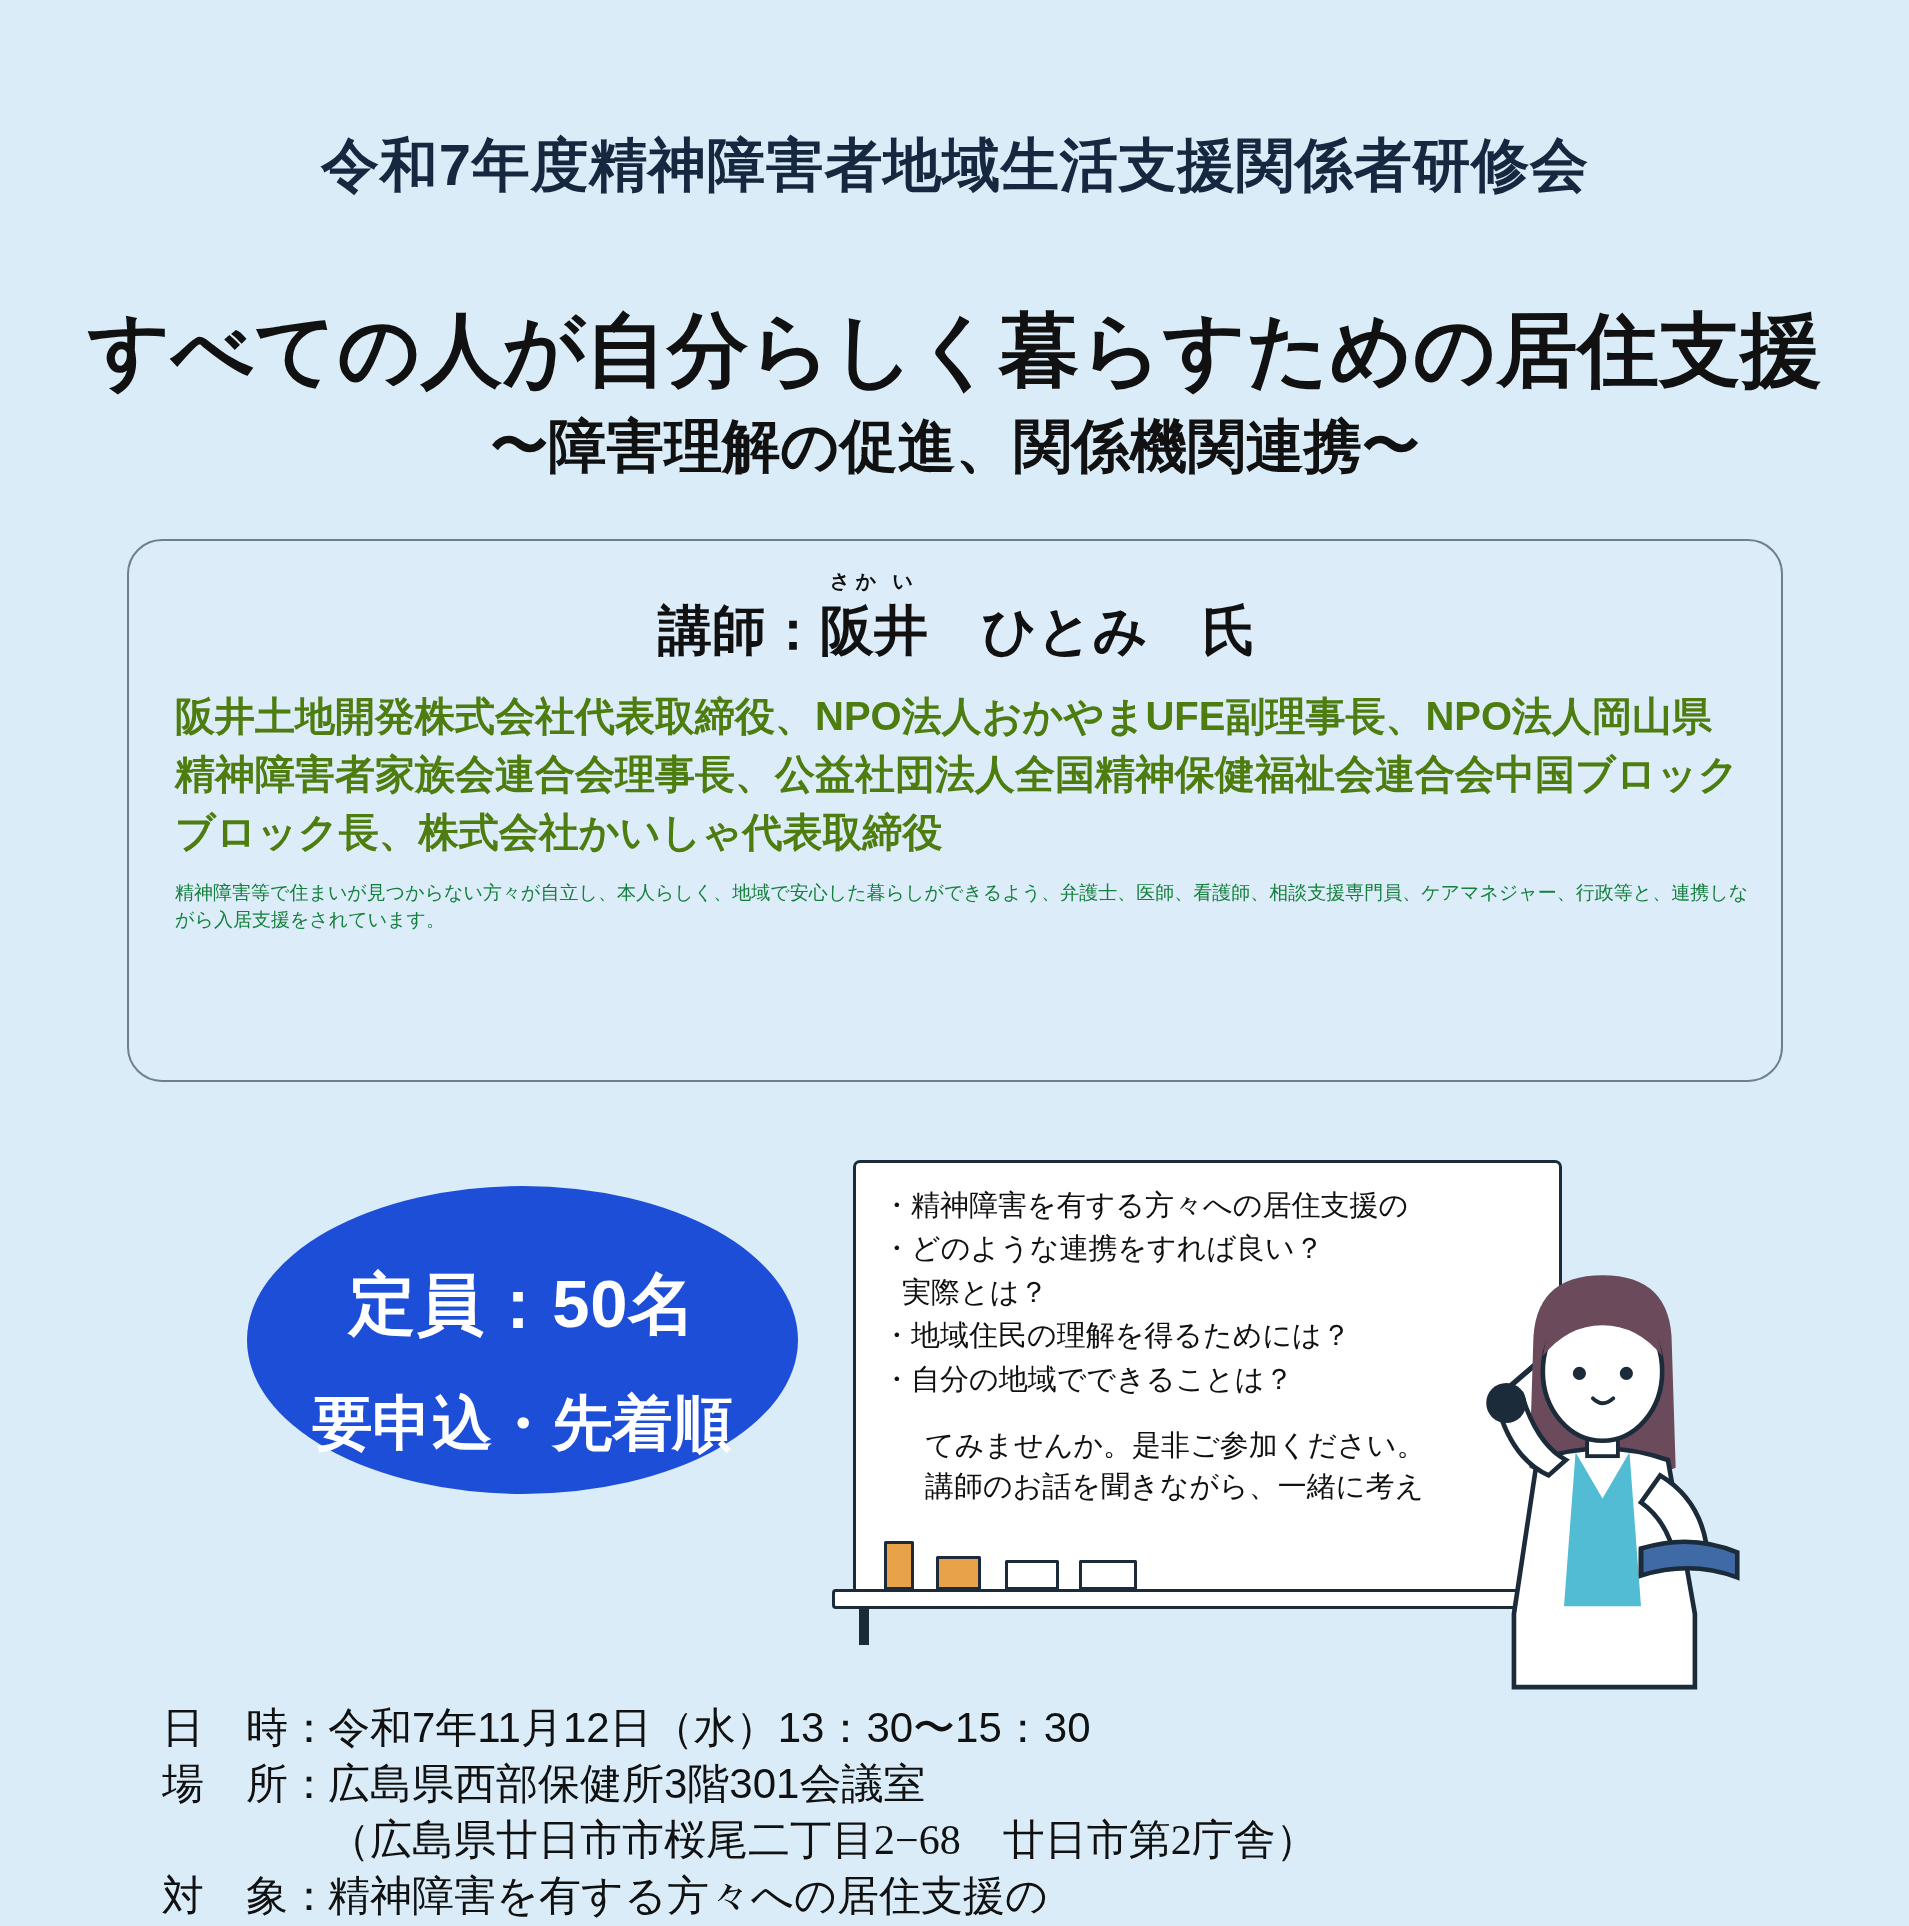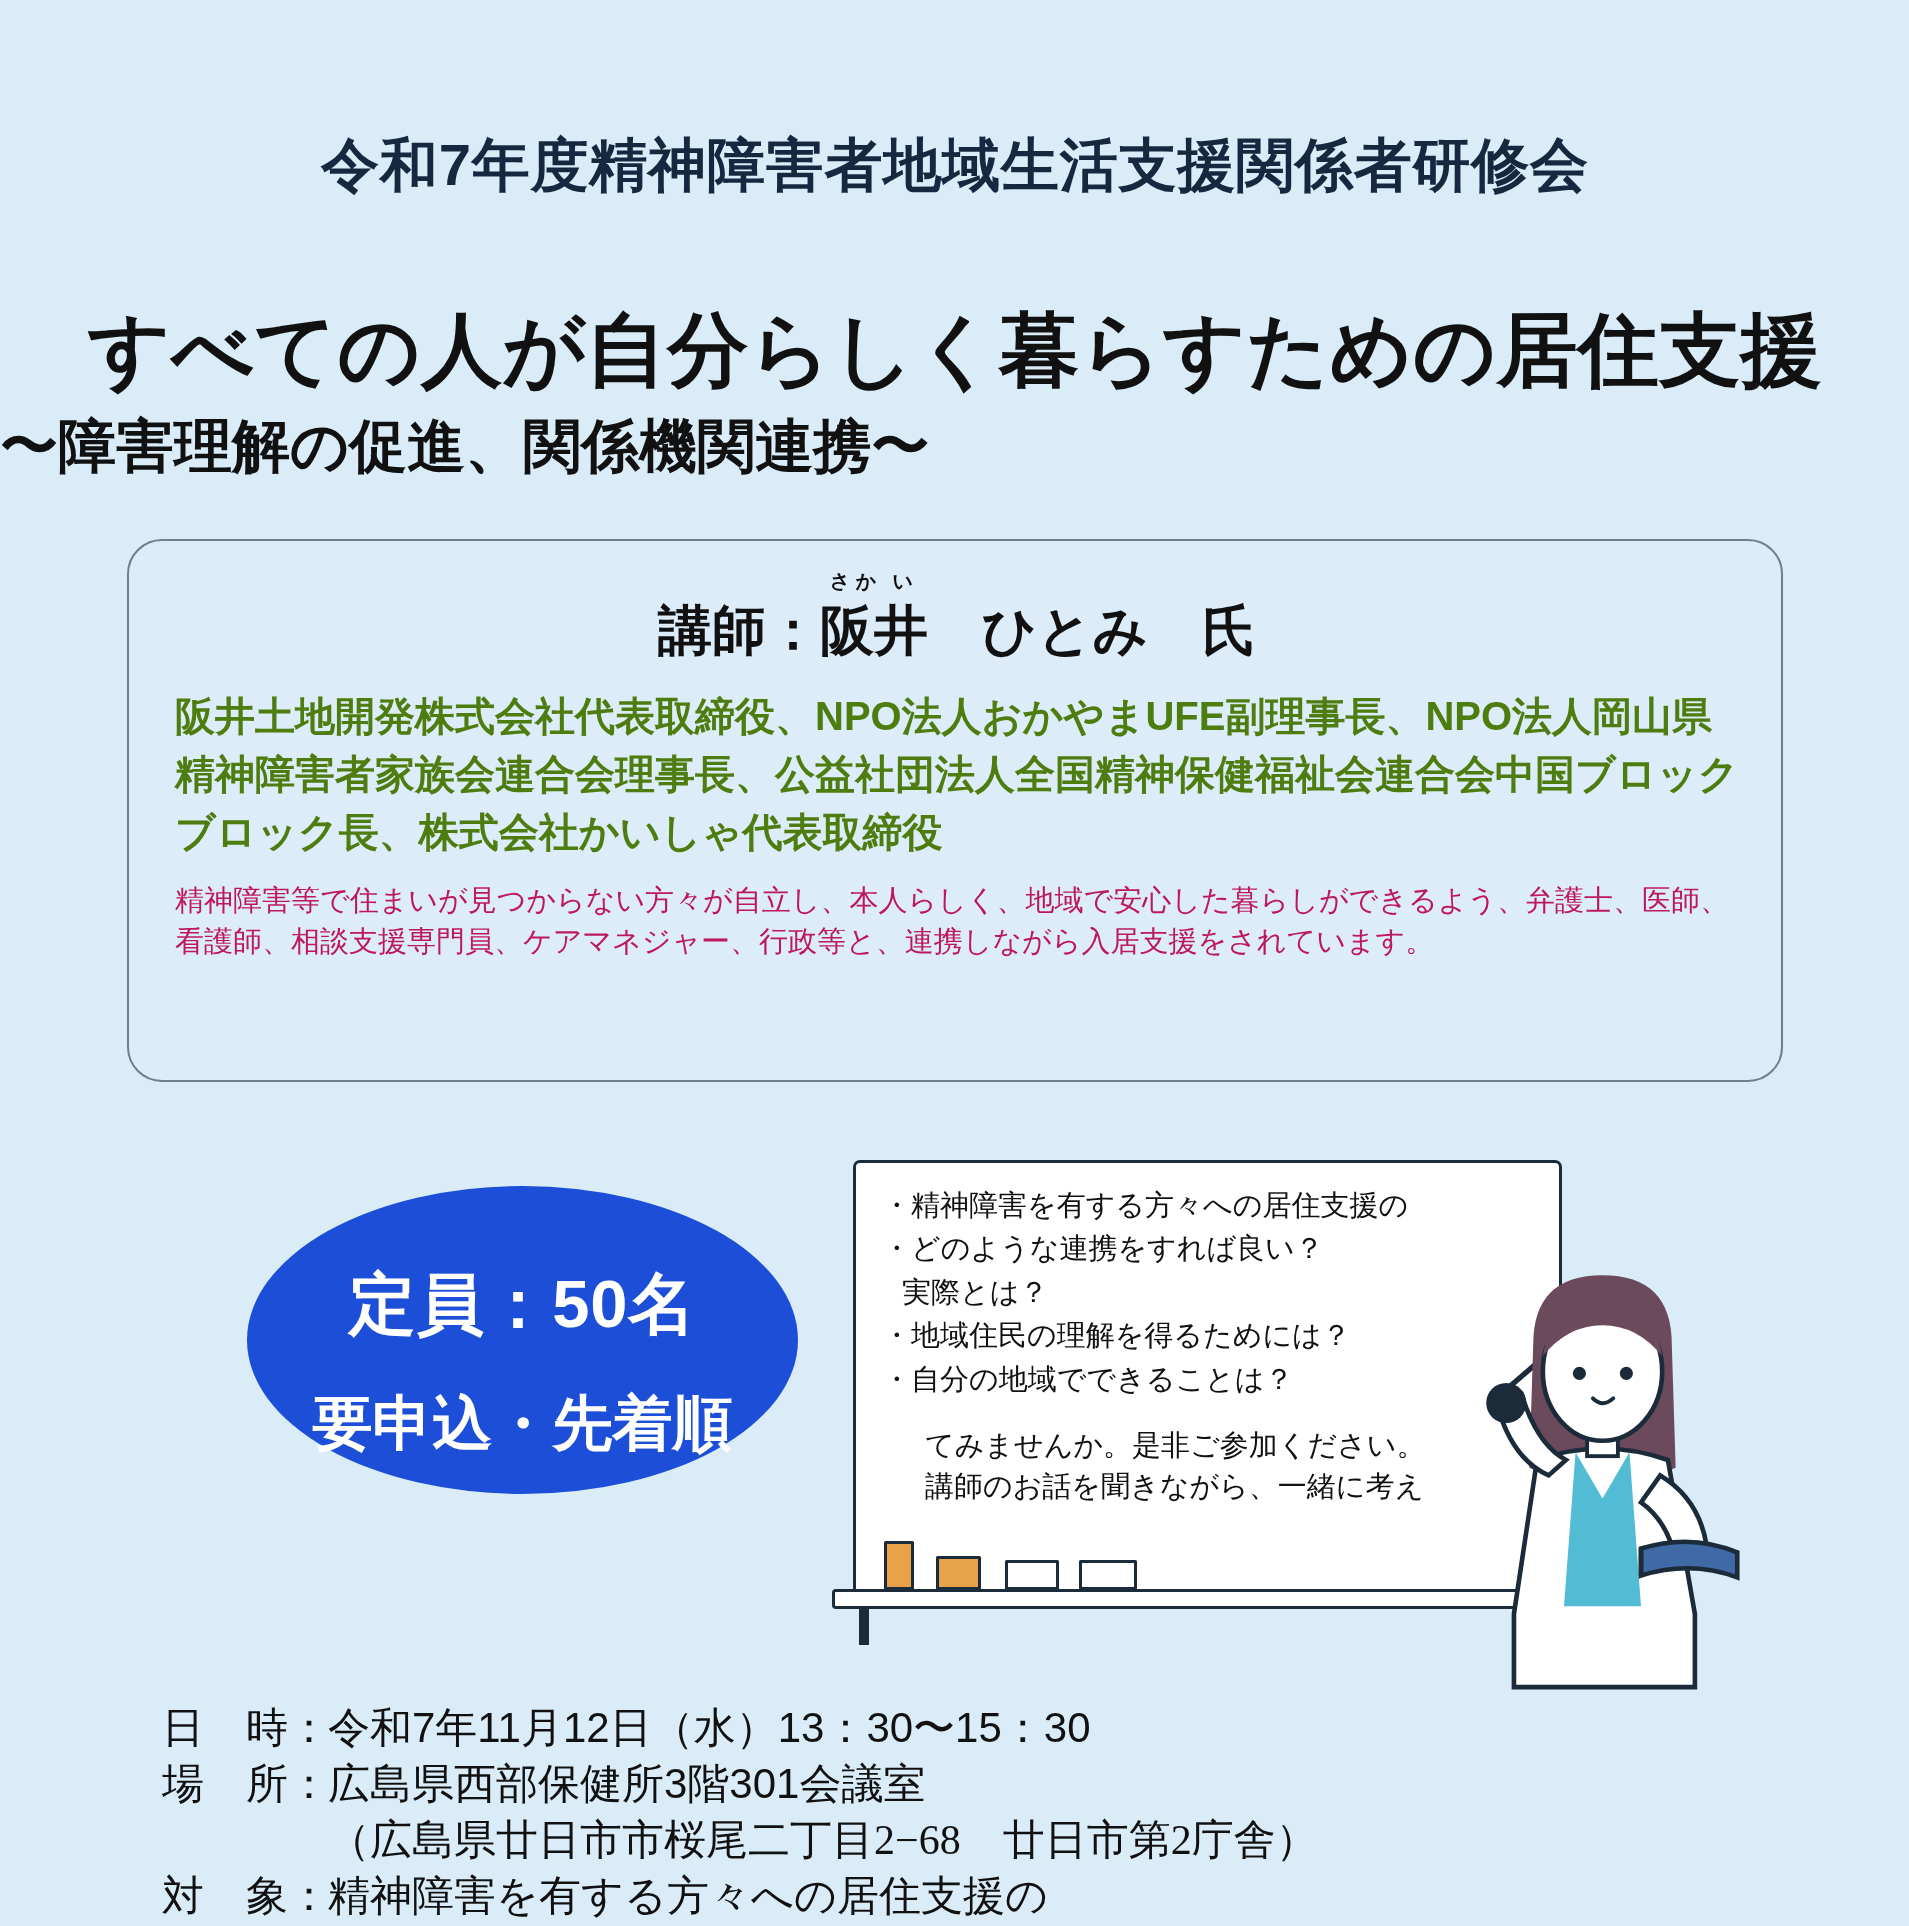--- a/index.html
+++ b/index.html
@@ -38,21 +38,21 @@
     top: 297px; left: 0; width: 1910px;
     text-align: center;
     font-size: 81px;
     font-weight: bold;
     letter-spacing: 0.4px;
     color: #111;
   }
   .sub-title {
     position: absolute;
     top: 408px; left: 0; width: 1910px;
-    text-align: left;
+    text-align: center;
     font-size: 58px;
     font-weight: bold;
     color: #111;
     font-family: Liberation Mono, monospace;
   }
 
   
   .speaker-box {
     position: absolute;
     left: 127px; top: 539px;
@@ -89,23 +89,23 @@
     width: 1564px;
     font-size: 40px;
     font-weight: bold;
     line-height: 1.45;
     color: #4d7c0f;
   }
   .speaker-desc {
     position: absolute;
     left: 46px; top: 339px;
     width: 1576px;
-    font-size: 29px;
+    font-size: 19px;
     line-height: 1.42;
-    color: #be185d;
+    color: #15803d;
   }
 
   
   .capacity {
     position: absolute;
     left: 247px; top: 1186px;
     width: 551px;
     height: 308px;
     background: #1d4ed8;
     border-radius: 50%;

